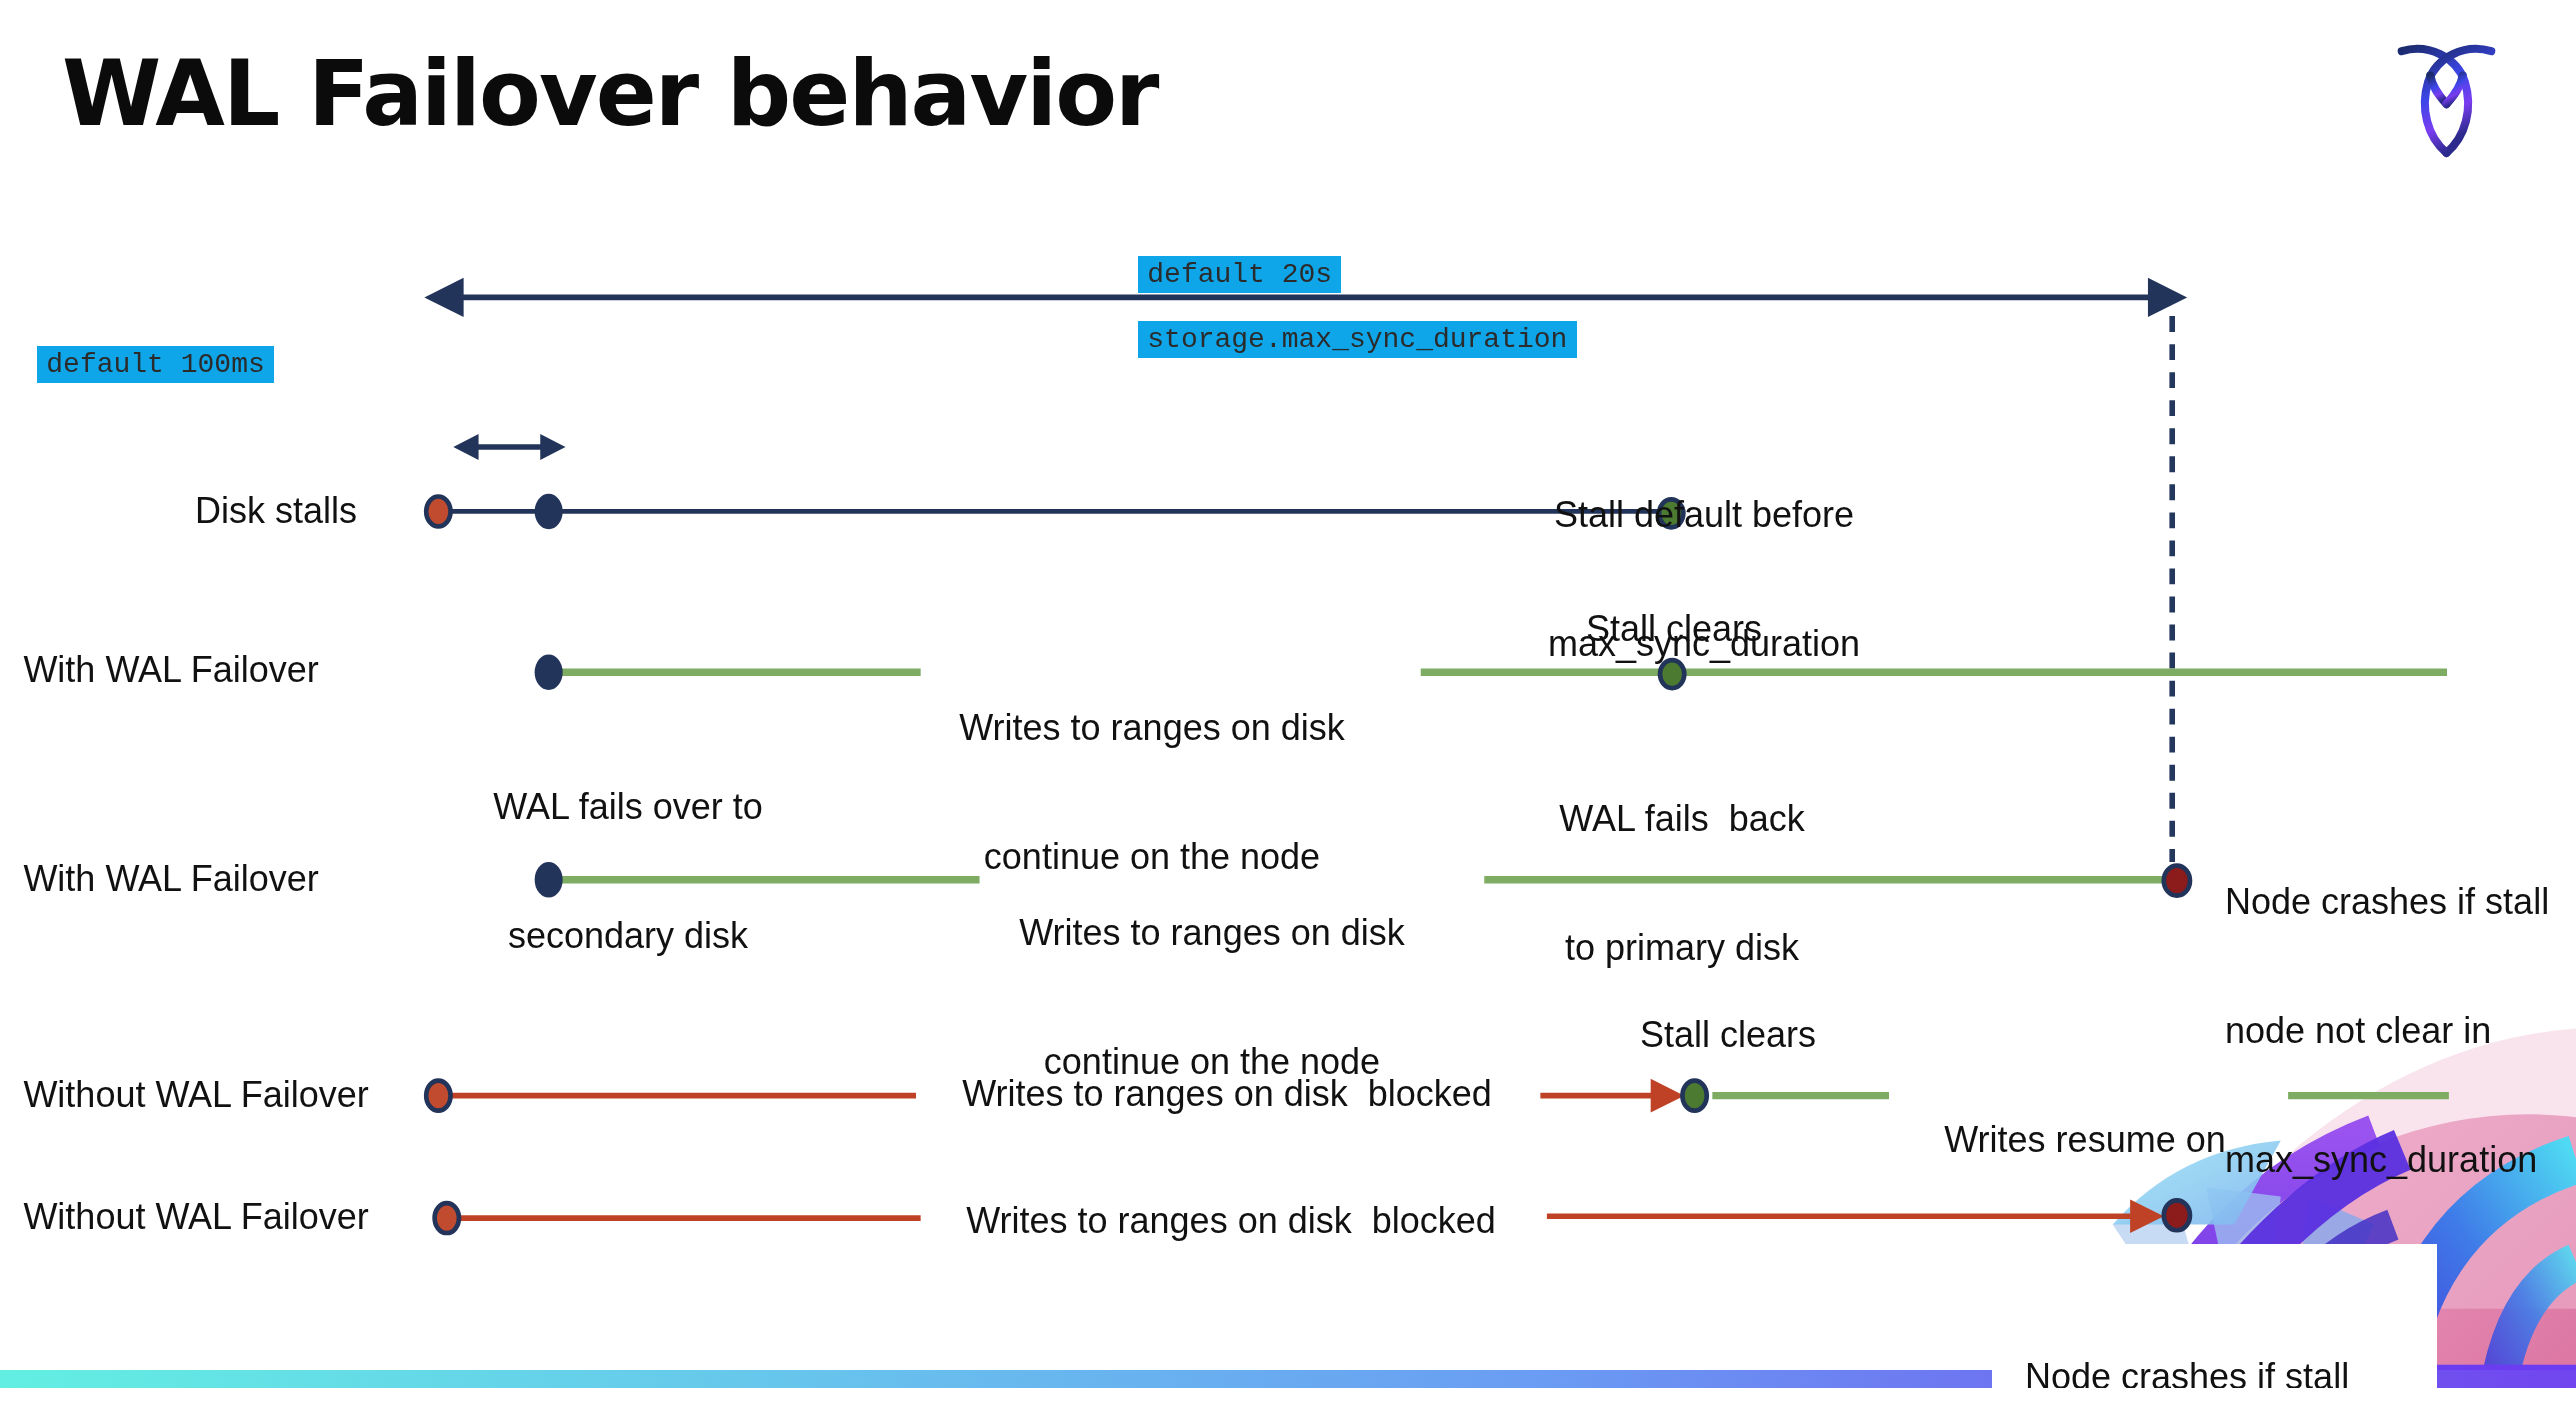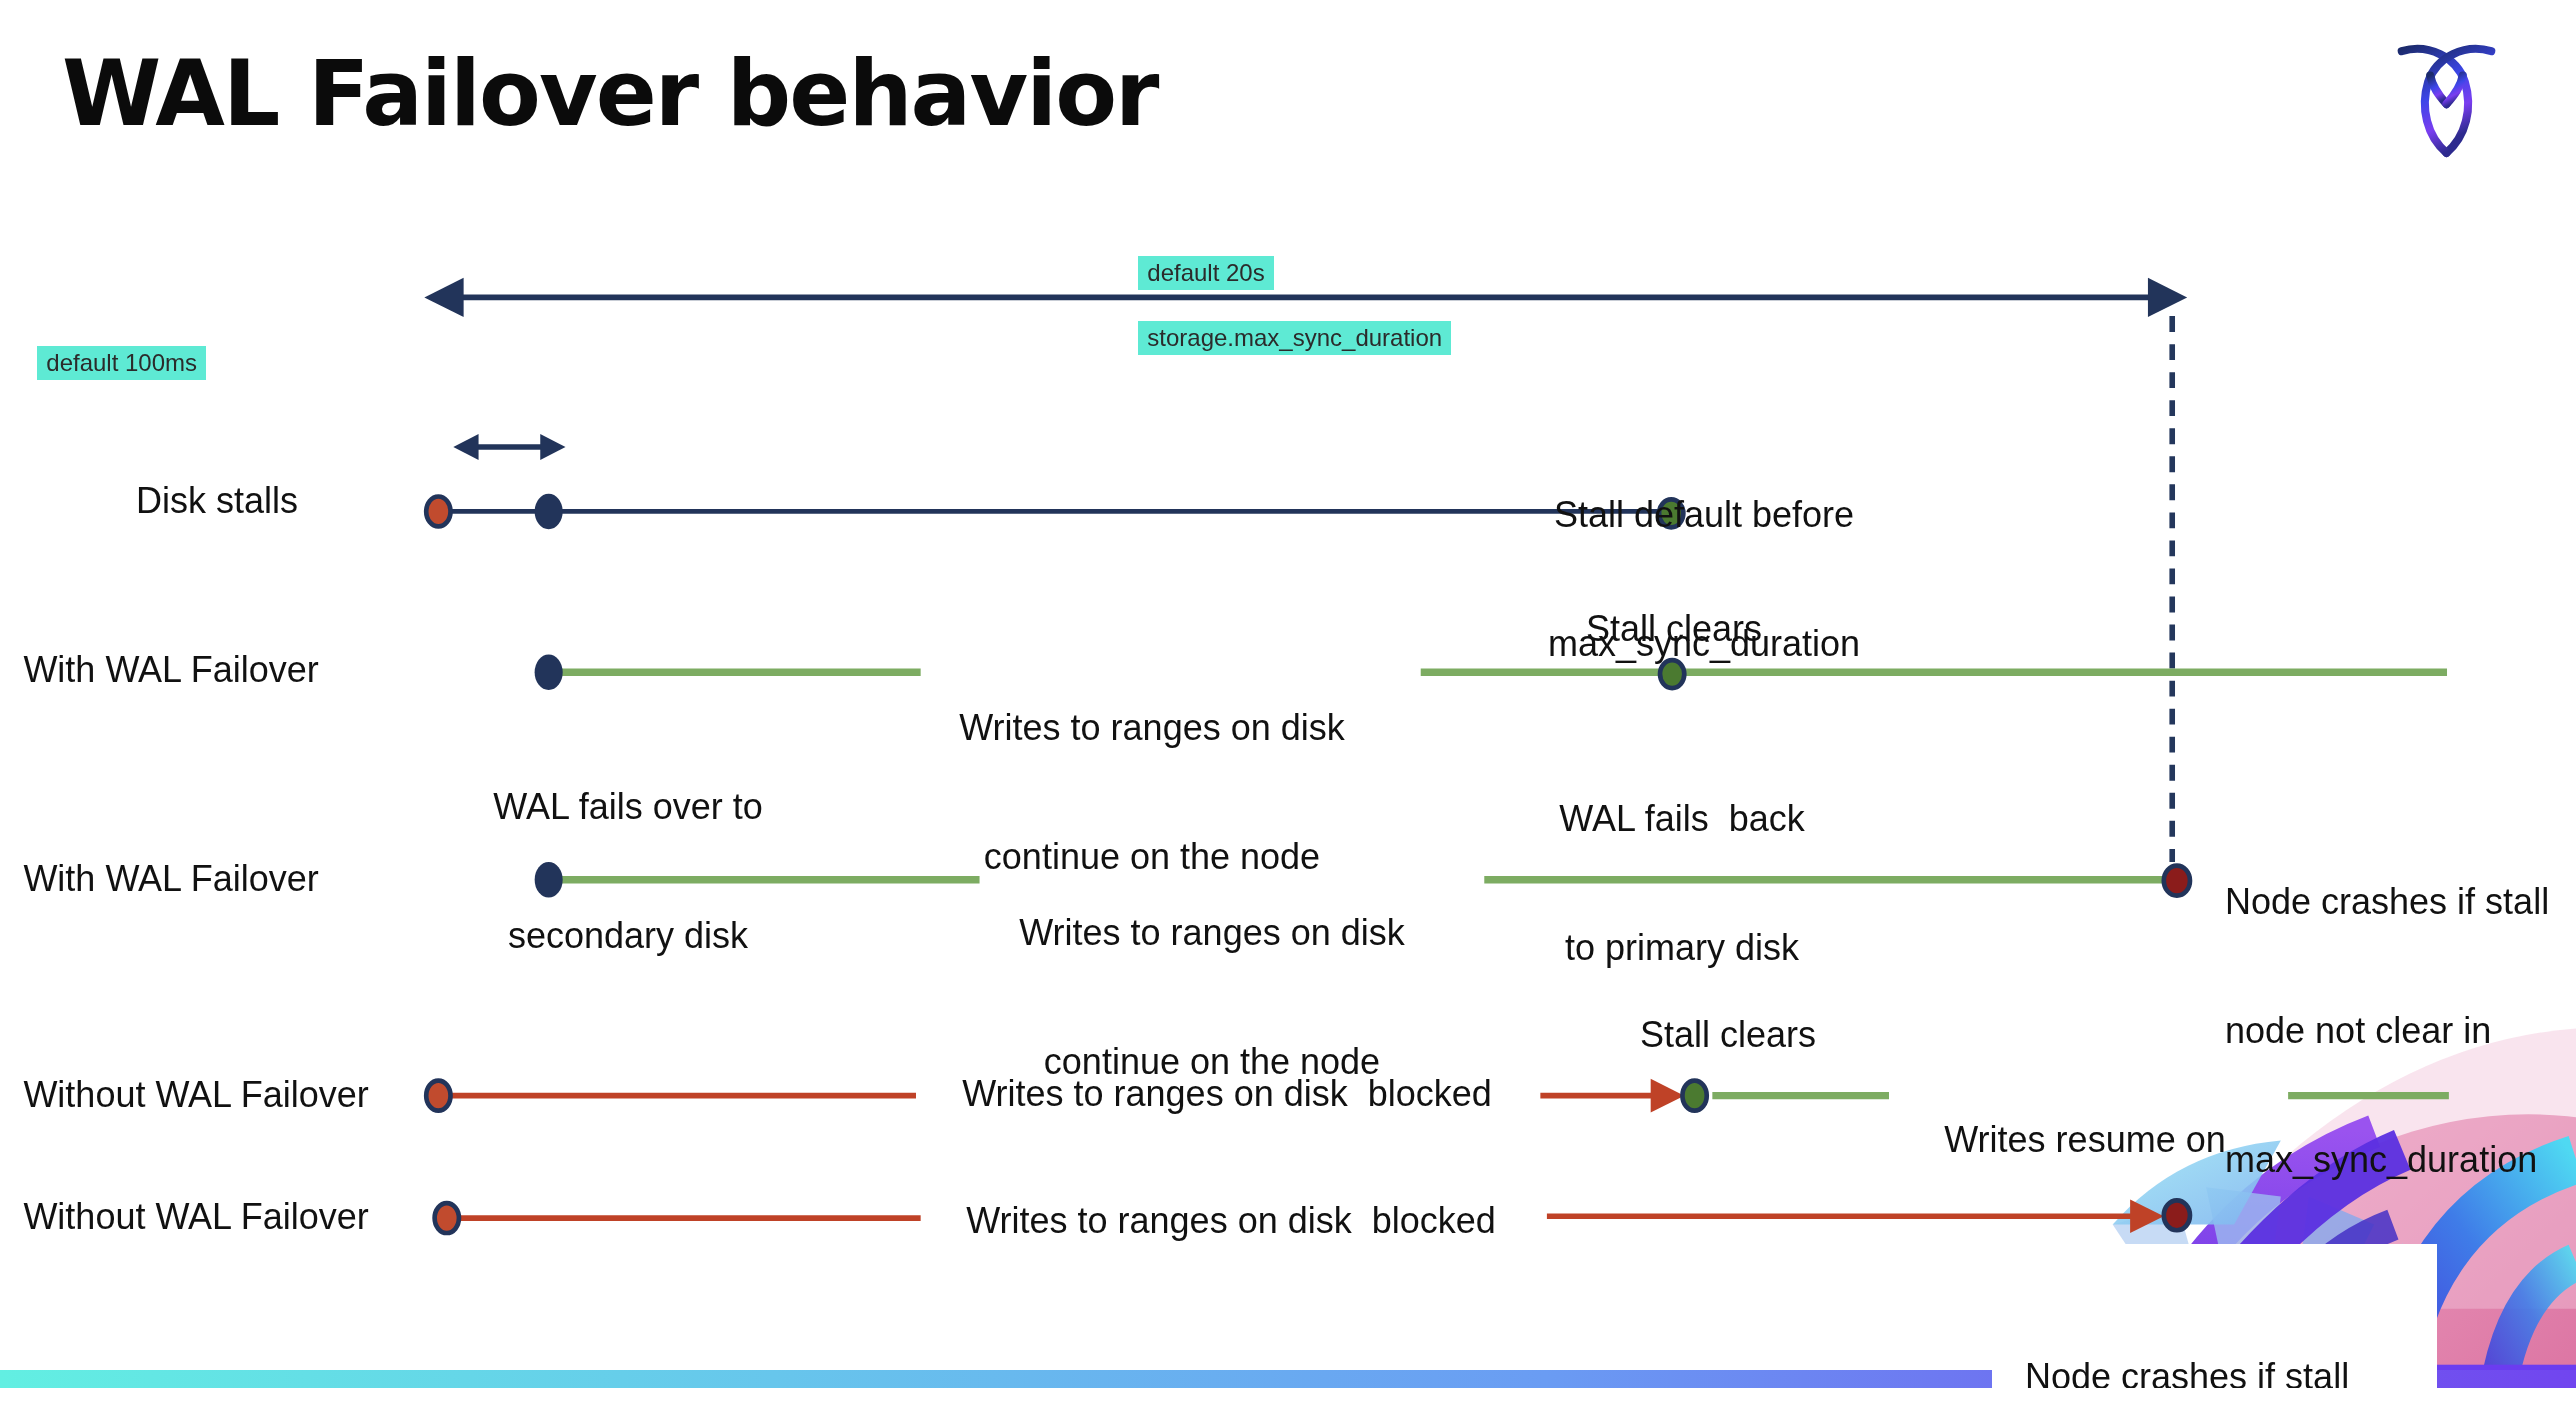--- a/index.html
+++ b/index.html
@@ -15,24 +15,24 @@
   #title{
     left:62px;top:41px;
     font-family:"DejaVu Sans",sans-serif;
     font-weight:800;
     font-size:90px;
     letter-spacing:-1.9px;
     color:#0b0b0b;
     white-space:pre;
   }
   .mono{
-    font-family:Liberation Sans, sans-serif;
-    font-size:24px;
+    font-family:Liberation Mono, monospace;
+    font-size:28px;
     color:#2b2b2b;
-    background:#5eead4;
+    background:#0ea5e9;
     padding:2.8px 9.3px;
     white-space:pre;
     display:inline-block;
   }
   .rowlabel{
     font-size:36px;
     color:#111111;
     white-space:pre;
   }
   .ann{
@@ -174,21 +174,21 @@
       <path d="M50,110 L50,64"></path>
       <path d="M50,64 C42,55 36,47 34,36"></path>
       <path d="M50,64 C58,55 64,47 66,36"></path>
     </g>
   </svg>
 
   <div class="abs mono" style="left:1138px;top:256px;">default 20s</div>
   <div class="abs mono" style="left:1138px;top:299px;margin-top:22px;">storage.max_sync_duration</div>
   <div class="abs mono" style="left:37px;top:346px;">default 100ms</div>
 
-  <div class="abs rowlabel" style="left:136px;top:480px;width:280px;text-align:left;">Disk stalls</div>
+  <div class="abs rowlabel" style="left:136px;top:490px;width:280px;text-align:center;">Disk stalls</div>
   <div class="abs rowlabel" style="left:23.4px;top:649px;">With WAL Failover</div>
   <div class="abs rowlabel" style="left:23.4px;top:858px;">With WAL Failover</div>
   <div class="abs rowlabel" style="left:23.4px;top:1074px;">Without WAL Failover</div>
   <div class="abs rowlabel" style="left:23.4px;top:1196px;">Without WAL Failover</div>
 
   <div class="abs ann center" style="left:1704px;top:407px;">
     <span style="display:block">Stall default before</span>
     <span style="display:block">max_sync_duration</span>
   </div>
 

